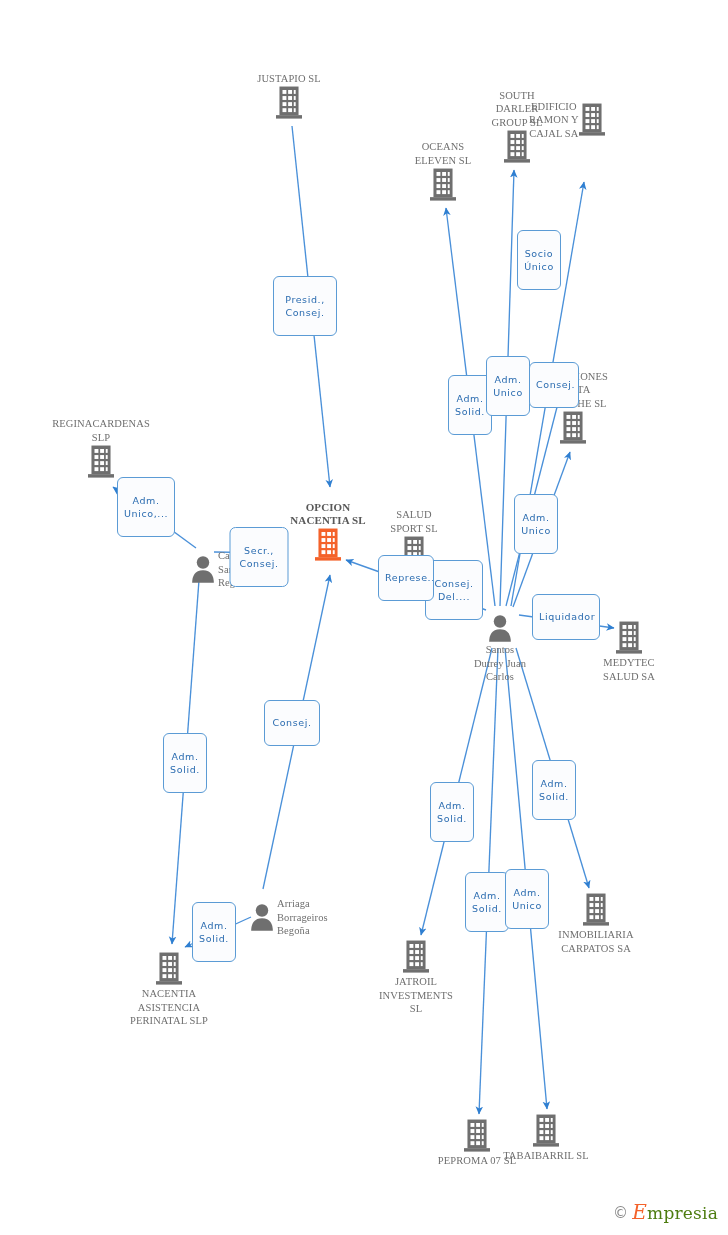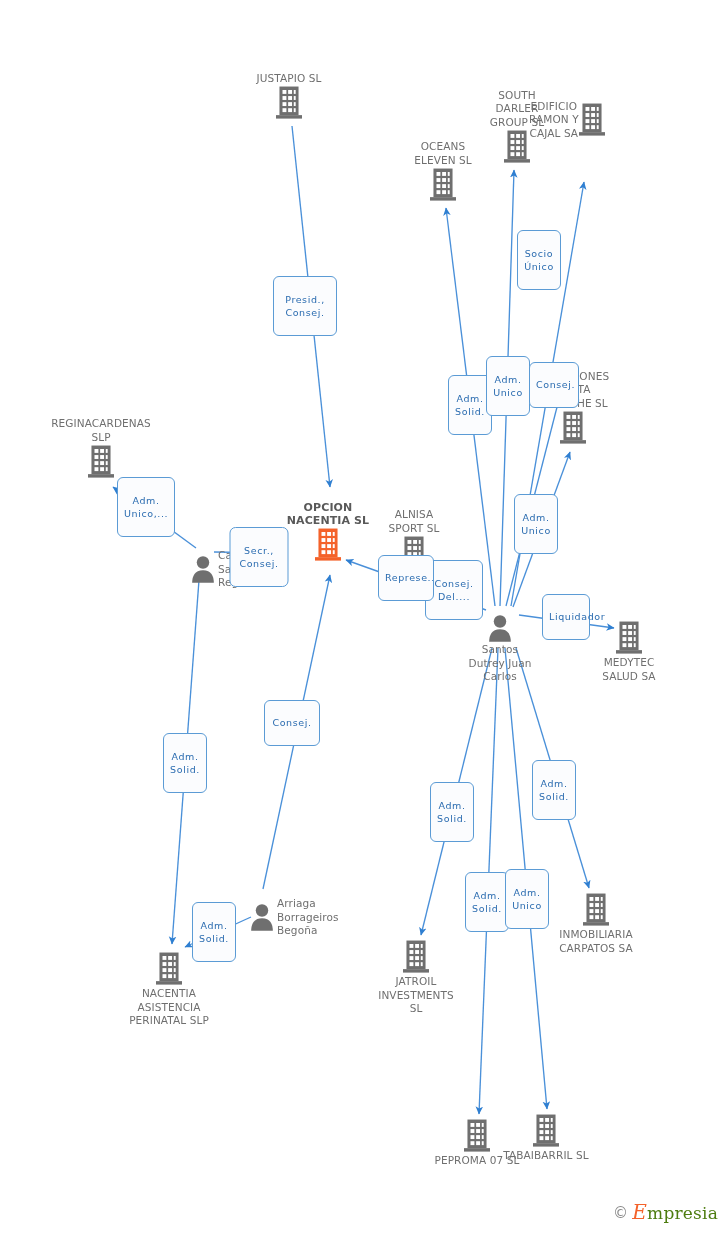--- a/index.html
+++ b/index.html
@@ -35,20 +35,21 @@
     display:block;
   }
   .node .nlabel{
     font-size:10.5px;
     color:#6f6f6f;
     text-align:center;
     line-height:13.5px;
     letter-spacing:.1px;
     white-space:pre-line;
     margin-top:1px;
+    font-family:Liberation Serif, serif;
   }
   .node.label-above{flex-direction:column-reverse;}
   .node.label-above .nlabel{margin-top:0;margin-bottom:1px;}
   .node.focal .nlabel{
     color:#595959;
     font-weight:bold;
     font-size:11px;
     line-height:13px;
   }
   
@@ -309,21 +310,21 @@
               <rect x="7.5" y="18" width="4.5" height="4.5"></rect>
               <rect x="14" y="18" width="4.5" height="4.5"></rect>
               <rect x="20.5" y="18" width="2.2" height="4.5"></rect>
               <rect x="7.5" y="25" width="4.5" height="4.5"></rect>
               <rect x="14" y="25" width="4.5" height="4.5"></rect>
               <rect x="20.5" y="25" width="2.2" height="4.5"></rect>
             </g>
           </svg></span>
       </div>
       <div class="node label-above" style="left: 414px; top: 508px; transform: translateY(0px); margin-top: 0px; flex-direction: column;">
-        <span class="nlabel">ALNISA
+        <span class="nlabel">SALUD
 SPORT SL</span>
         <span class="glyph"><svg width="26" height="34" viewBox="0 0 30 38" aria-hidden="true">
             <rect x="4" y="0" width="22" height="33" fill="#6f6f6f"></rect>
             <rect x="0" y="33" width="30" height="4" fill="#6f6f6f"></rect>
             <g fill="#ffffff">
               <rect x="7.5" y="4" width="4.5" height="4.5"></rect>
               <rect x="14" y="4" width="4.5" height="4.5"></rect>
               <rect x="20.5" y="4" width="2.2" height="4.5"></rect>
               <rect x="7.5" y="11" width="4.5" height="4.5"></rect>
               <rect x="14" y="11" width="4.5" height="4.5"></rect>
@@ -514,21 +515,21 @@
       <div class="chip one-line clip" style="left: 406px; top: 578px; width: 56px; min-height: 19px;">Represe...</div>
       <div class="chip" style="left: 470px; top: 405px; width: 44px; min-height: 33px;">Adm.
 Solid.</div>
       <div class="chip" style="left: 508px; top: 386px; width: 44px; min-height: 33px;">Adm.
 Unico</div>
       <div class="chip one-line" style="left: 554px; top: 385px; width: 50px; min-height: 19px;">Consej.</div>
       <div class="chip" style="left: 539px; top: 260px; width: 44px; min-height: 33px;">Socio
 Único</div>
       <div class="chip" style="left: 536px; top: 524px; width: 44px; min-height: 33px;">Adm.
 Unico</div>
-      <div class="chip one-line" style="left: 566px; top: 617px; width: 48px; min-height: 19px;">Liquidador</div>
+      <div class="chip one-line" style="left: 566px; top: 617px; width: 68px; min-height: 19px;">Liquidador</div>
       <div class="chip" style="left: 554px; top: 790px; width: 44px; min-height: 33px;">Adm.
 Solid.</div>
       <div class="chip" style="left: 452px; top: 812px; width: 44px; min-height: 33px;">Adm.
 Solid.</div>
       <div class="chip" style="left: 487px; top: 902px; width: 44px; min-height: 33px;">Adm.
 Solid.</div>
       <div class="chip" style="left: 527px; top: 899px; width: 44px; min-height: 33px;">Adm.
 Unico</div>
     </div>
 

